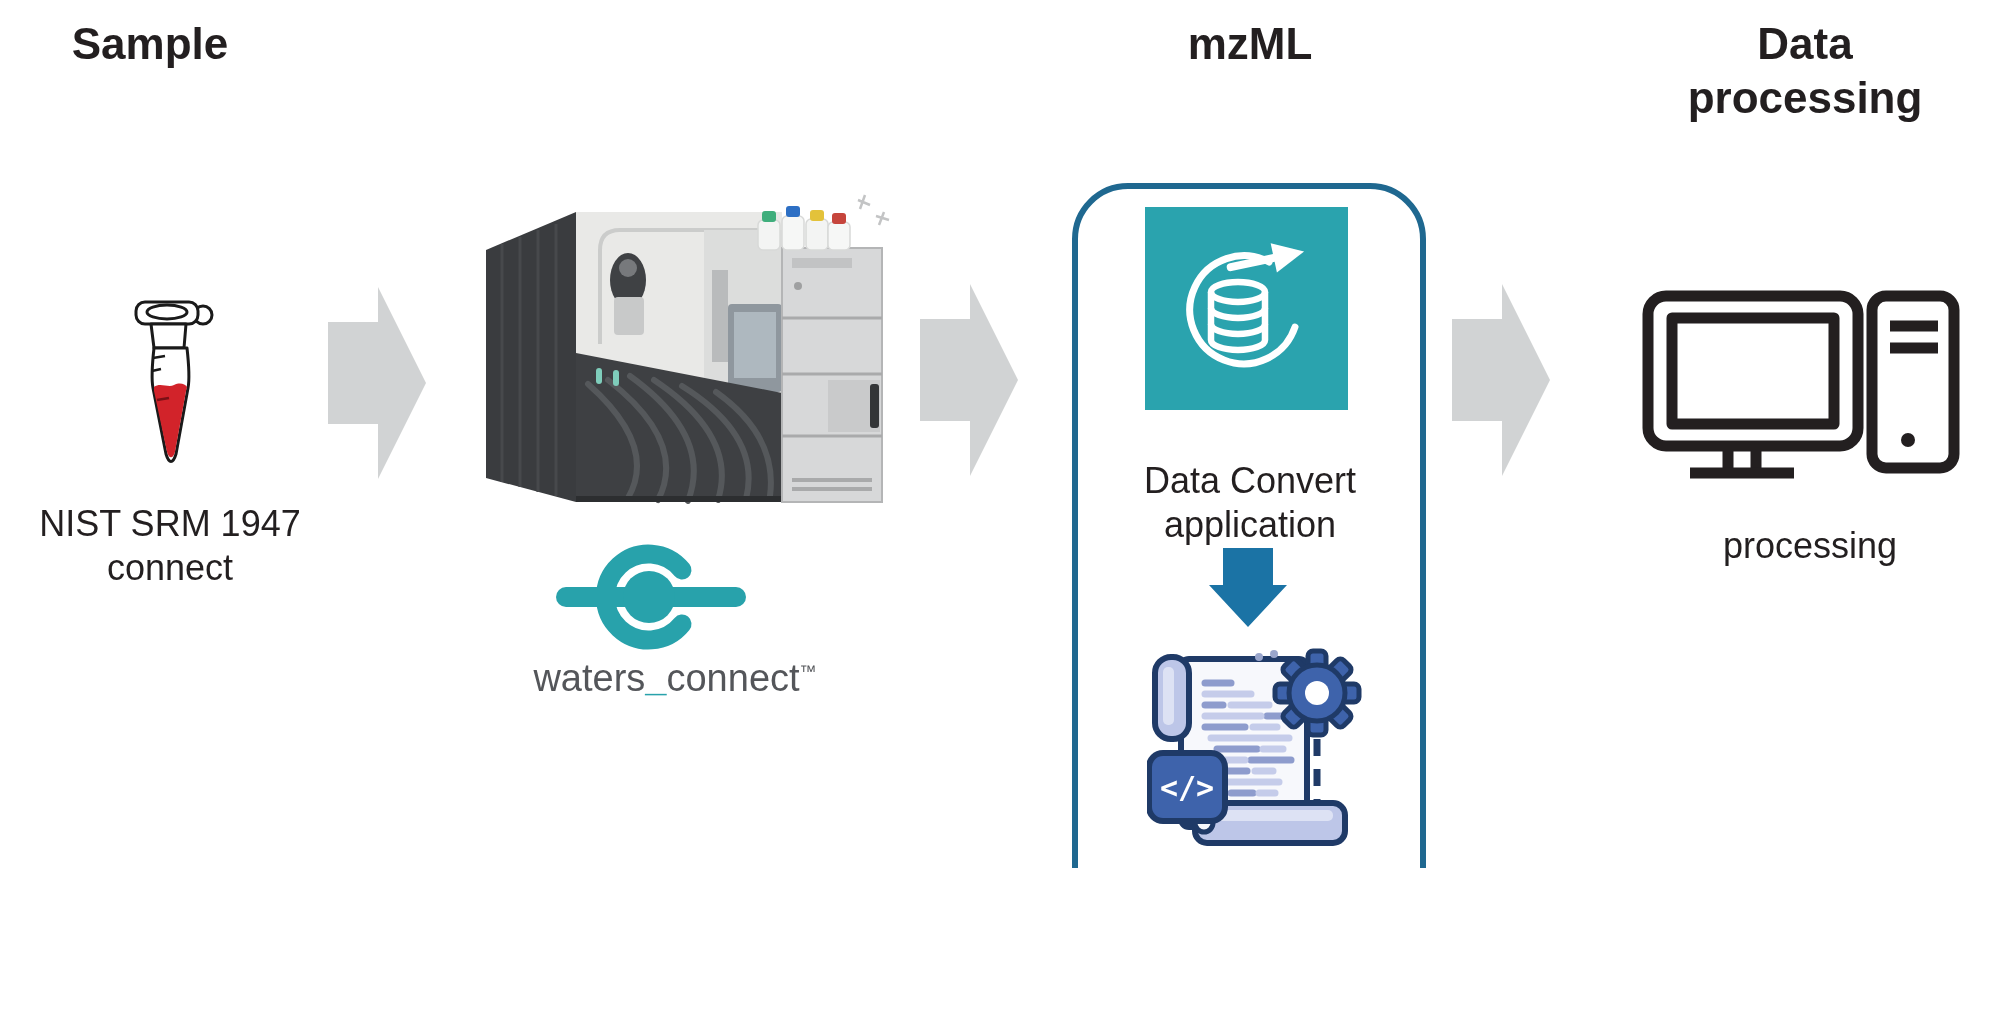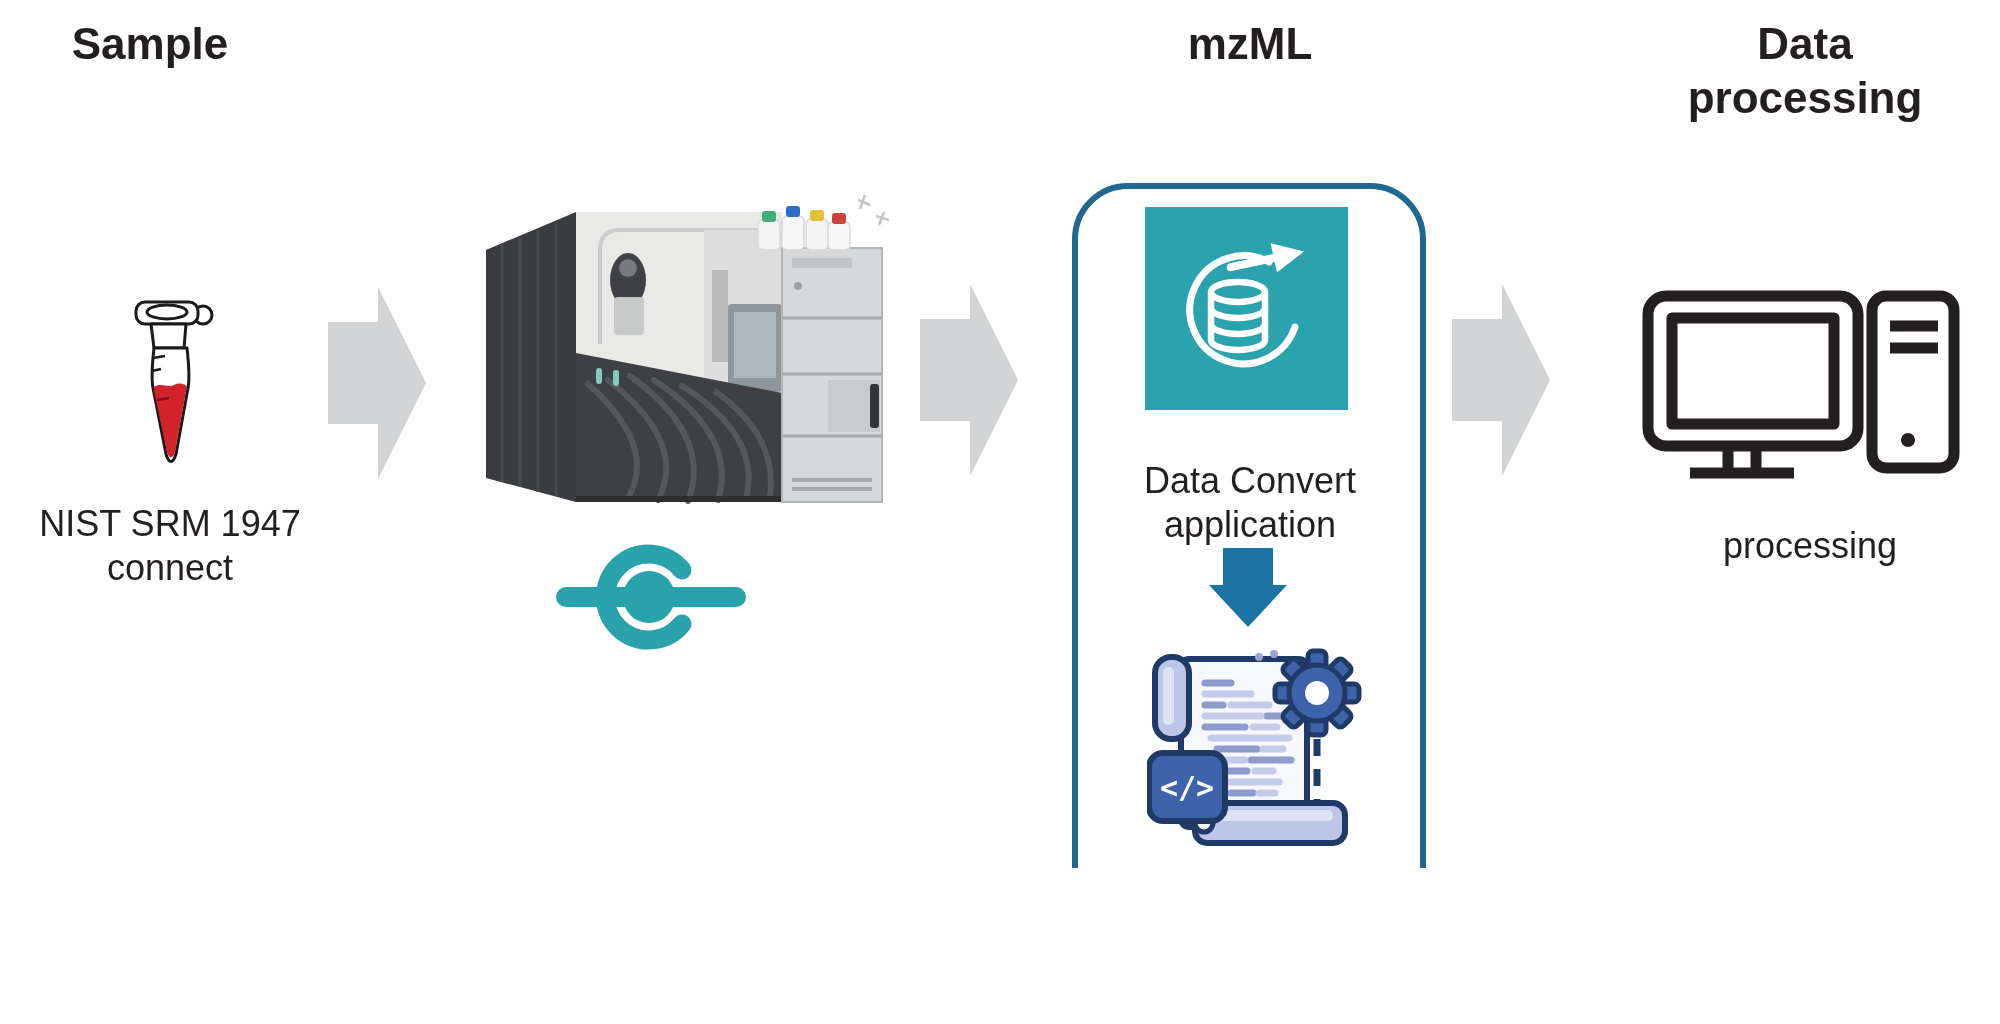--- a/index.html
+++ b/index.html
@@ -135,20 +135,21 @@
     <rect x="334" y="26" width="14" height="11" rx="3" fill="#e3c23a"></rect>
     <rect x="356" y="29" width="14" height="11" rx="3" fill="#c6453c"></rect>
     <path d="M382,16 l12,5 M389,11 l-5,14 M400,32 l13,4 M408,28 l-5,13" stroke="#c3c4c5" stroke-width="2.5" fill="none"></path>
   </svg>
 
   <svg class="abs" id="waters-mark" viewBox="0 0 190 128">
     <path d="M126,36 A43,43 0 1 0 126,90" fill="none" stroke="#28A2AB" stroke-width="19" stroke-linecap="round"></path>
     <line x1="10" y1="63" x2="180" y2="63" stroke="#28A2AB" stroke-width="20" stroke-linecap="round"></line>
     <circle cx="93" cy="63" r="26" fill="#28A2AB"></circle>
   </svg>
+  <div id="waters-text"><span>waters</span><span class="uscore">_</span><span>connect</span><span class="tm">™</span></div>
 
   <div class="abs" id="mzml-box"></div>
 
   <div class="abs" id="teal-square">
     <svg width="150" height="150" viewBox="0 0 150 150">
       <path d="M97,28 A54,54 0 1 0 123,93" fill="none" stroke="#ffffff" stroke-width="7" stroke-linecap="round"></path>
       <g transform="rotate(-12 92 26)">
         <path d="M58,26 H102" stroke="#ffffff" stroke-width="8" stroke-linecap="round"></path>
         <polygon points="102,11 133,26 102,41" fill="#ffffff"></polygon>
       </g>

